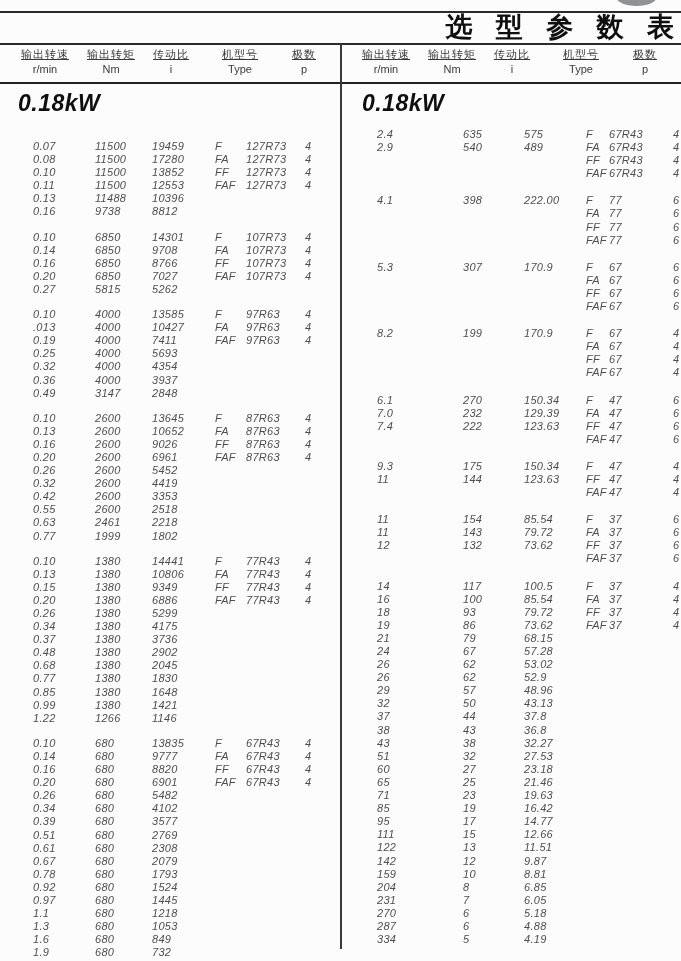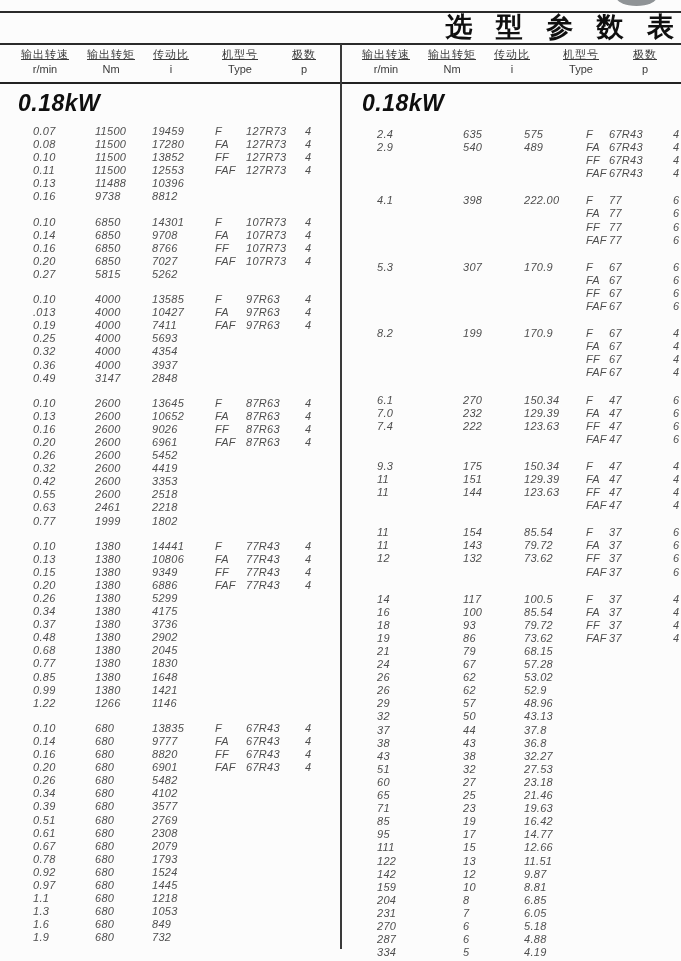--- a/index.html
+++ b/index.html
@@ -44,21 +44,21 @@
 
   .tables{position:absolute;top:85px;left:0;width:681px;height:876px;display:flex;font-style:italic;}
   .tbl{position:relative;box-sizing:border-box;}
   .tbl-left{width:341px;}
   .tbl-right{width:340px;}
   .power{
     margin:5px 0 0 18px;font-size:23px;line-height:26px;font-weight:bold;
     color:#0f0f0f;letter-spacing:0.5px;
   }
   .tbl-right .power{margin-left:21px;}
-  .rows{margin-top:9px;}
+  .rows{margin-top:24px;}
   .tbl-right .rows{margin-top:12px;}
   .tbl-left .rows{padding-left:33px;}
   .tbl-right .rows{padding-left:36px;}
   .group + .group{margin-top:12px;}
   .tbl-right .group + .group{margin-top:14px;}
   .row{height:13.1px;line-height:13.1px;font-size:11px;white-space:nowrap;}
   .cell{display:inline-block;vertical-align:top;letter-spacing:0.3px;overflow:visible;}
   .tbl-left .c-speed{width:62px;}
   .tbl-left .c-torque{width:57px;}
   .tbl-left .c-ratio{width:63px;}
@@ -239,21 +239,20 @@
             <div class="row"><span class="cell c-speed"></span><span class="cell c-torque"></span><span class="cell c-ratio"></span><span class="cell c-prefix">FAF</span><span class="cell c-model">67</span><span class="cell c-poles">4</span></div>
           </div>
           <div class="group">
             <div class="row"><span class="cell c-speed">6.1</span><span class="cell c-torque">270</span><span class="cell c-ratio">150.34</span><span class="cell c-prefix">F</span><span class="cell c-model">47</span><span class="cell c-poles">6</span></div>
             <div class="row"><span class="cell c-speed">7.0</span><span class="cell c-torque">232</span><span class="cell c-ratio">129.39</span><span class="cell c-prefix">FA</span><span class="cell c-model">47</span><span class="cell c-poles">6</span></div>
             <div class="row"><span class="cell c-speed">7.4</span><span class="cell c-torque">222</span><span class="cell c-ratio">123.63</span><span class="cell c-prefix">FF</span><span class="cell c-model">47</span><span class="cell c-poles">6</span></div>
             <div class="row"><span class="cell c-speed"></span><span class="cell c-torque"></span><span class="cell c-ratio"></span><span class="cell c-prefix">FAF</span><span class="cell c-model">47</span><span class="cell c-poles">6</span></div>
           </div>
           <div class="group">
             <div class="row"><span class="cell c-speed">9.3</span><span class="cell c-torque">175</span><span class="cell c-ratio">150.34</span><span class="cell c-prefix">F</span><span class="cell c-model">47</span><span class="cell c-poles">4</span></div>
-            <div class="row"><span class="cell c-speed">11</span><span class="cell c-torque">151</span><span class="cell c-ratio">129.39</span><span class="cell c-prefix">FA</span><span class="cell c-model">47</span><span class="cell c-poles">4</span></div>
             <div class="row"><span class="cell c-speed">11</span><span class="cell c-torque">144</span><span class="cell c-ratio">123.63</span><span class="cell c-prefix">FF</span><span class="cell c-model">47</span><span class="cell c-poles">4</span></div>
             <div class="row"><span class="cell c-speed"></span><span class="cell c-torque"></span><span class="cell c-ratio"></span><span class="cell c-prefix">FAF</span><span class="cell c-model">47</span><span class="cell c-poles">4</span></div>
           </div>
           <div class="group">
             <div class="row"><span class="cell c-speed">11</span><span class="cell c-torque">154</span><span class="cell c-ratio">85.54</span><span class="cell c-prefix">F</span><span class="cell c-model">37</span><span class="cell c-poles">6</span></div>
             <div class="row"><span class="cell c-speed">11</span><span class="cell c-torque">143</span><span class="cell c-ratio">79.72</span><span class="cell c-prefix">FA</span><span class="cell c-model">37</span><span class="cell c-poles">6</span></div>
             <div class="row"><span class="cell c-speed">12</span><span class="cell c-torque">132</span><span class="cell c-ratio">73.62</span><span class="cell c-prefix">FF</span><span class="cell c-model">37</span><span class="cell c-poles">6</span></div>
             <div class="row"><span class="cell c-speed"></span><span class="cell c-torque"></span><span class="cell c-ratio"></span><span class="cell c-prefix">FAF</span><span class="cell c-model">37</span><span class="cell c-poles">6</span></div>
           </div>
           <div class="group">

